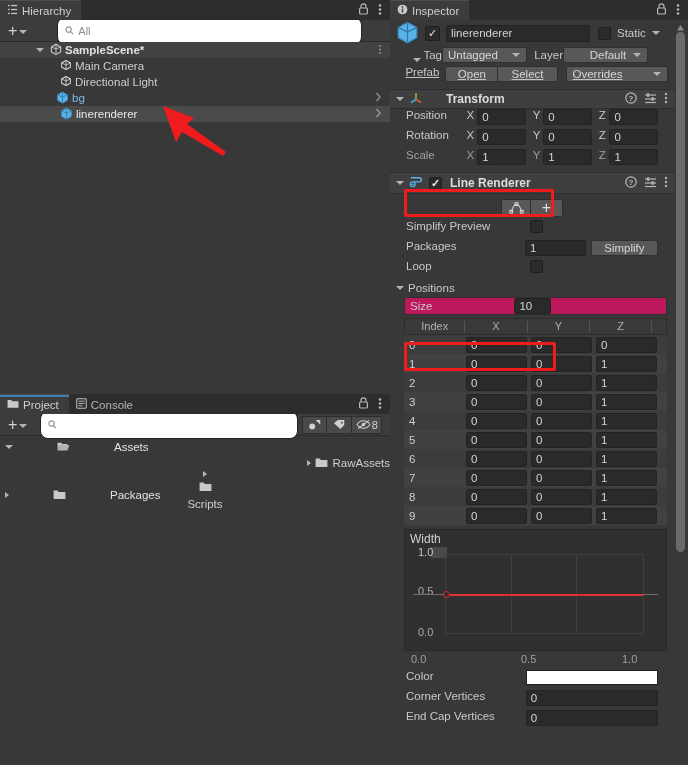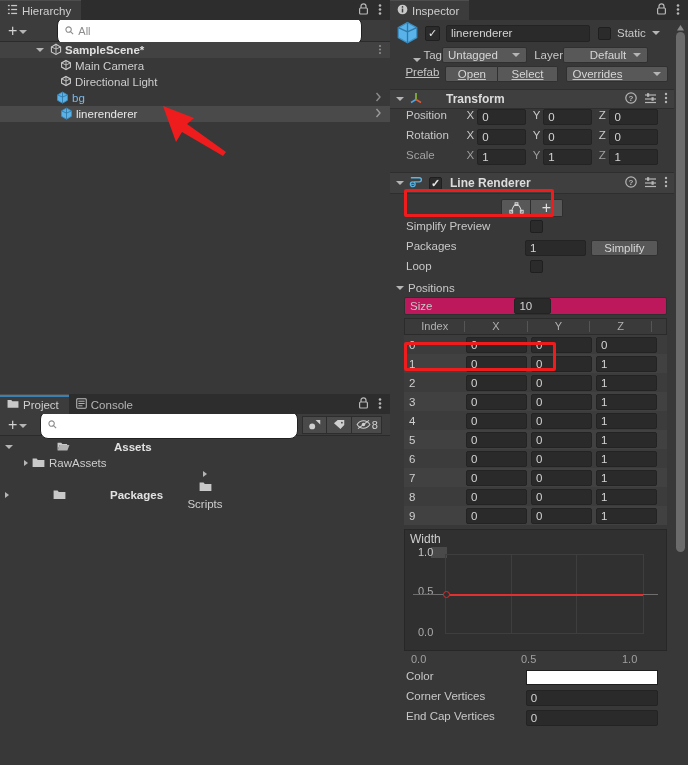--- a/index.html
+++ b/index.html
@@ -51,21 +51,21 @@
   }
   .hrow.scene { background:#424242; font-weight:bold; color:#e0e0e0;}
   .hrow.selected { background:#4a4a4a; }
   .hrow .chevmore { margin-left:auto; padding-right:8px; color:#8b8b8b; }
   .arrowtri { width:0;height:0;border-left:4px solid #b5b5b5;border-top:3.5px solid transparent;border-bottom:3.5px solid transparent;}
   .arrowtri.down { border-left:4px solid transparent;border-right:4px solid transparent;border-top:4px solid #b5b5b5;border-bottom:none;}
 
   
   #project { left:0; top:394px; width:390px; height:371px; background:#383838;}
   .prow { height:16px; display:flex; align-items:center; gap:4px; color:#cdcdcd; }
-  .prow.bold { font-weight:bold; color:#e2e2e2;gap:44px;}
+  .prow.bold { font-weight:normal; color:#e2e2e2;gap:44px;}
 
   
   #inspector { left:390px; top:0; width:298px; height:765px; background:#383838; }
   #insp-body { position:absolute; left:0; top:20px; width:284px; bottom:0; overflow:hidden; }
   .vscroll { position:absolute; right:2px; top:22px; width:11px; bottom:2px; }
   .vscroll .thumb { position:absolute; left:1px; top:10px; width:9px; height:520px;
      background:#6b6b6b; border-radius:5px;}
   .vscroll .uparrow{ position:absolute;left:1px;top:0;width:9px;height:8px; }
 
   .sectionhdr {
@@ -320,21 +320,21 @@
       <div class="prow bold" style="padding-left:5px;">
         <span class="arrowtri down"></span>
         <span>
           <svg width="13" height="11" viewBox="0 0 14 11">
               <path d="M0.6 1.4h4l1.1 1.3h5.2v1.3H2.8L0.6 9.8z" fill="#c9c9c9"></path>
               <path d="M2.8 4h10.6l-2.2 5.8H0.6z" fill="#b3b3b3"></path>
             </svg>
         </span>
         <span>Assets</span>
       </div>
-      <div class="prow" style="padding-left:24px;">
+      <div class="prow" style="padding-left:4px;justify-content:flex-end;">
         <span class="arrowtri"></span>
         <span>
           <svg width="13" height="11" viewBox="0 0 13 11">
               <path d="M0.6 1.6h4l1.2 1.4h6.6v7H0.6z" fill="#c9c9c9"></path>
             </svg>
         </span>
         <span>RawAssets</span>
       </div>
       <div class="prow" style="padding-left:20px;flex-direction:column;">
         <span class="arrowtri"></span>

